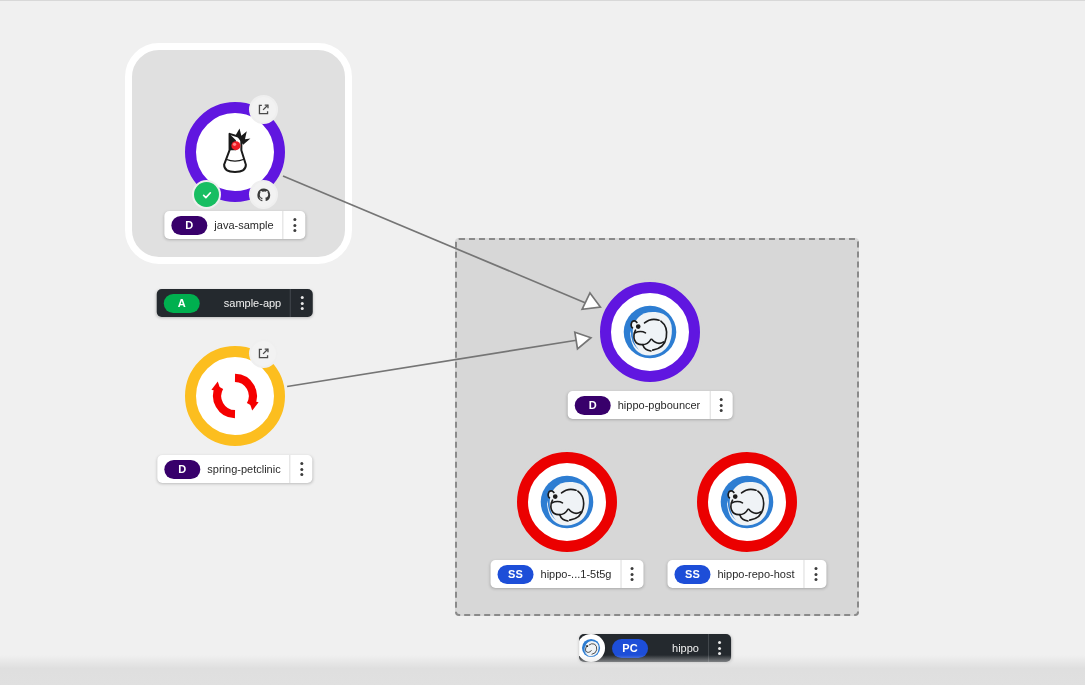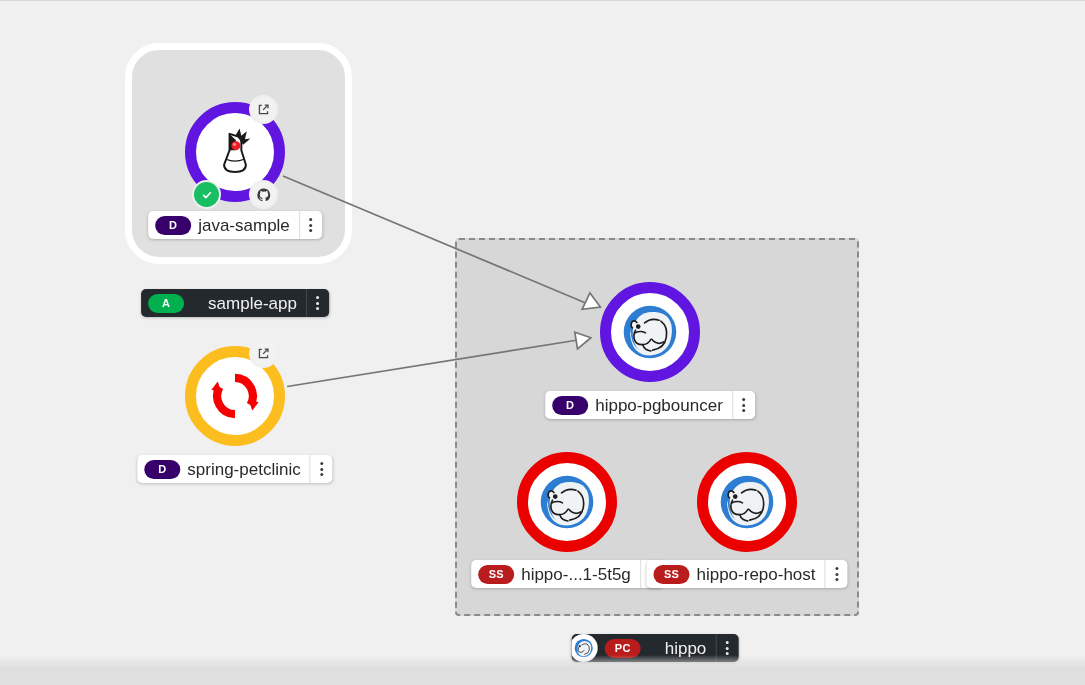--- a/index.html
+++ b/index.html
@@ -119,23 +119,23 @@
     height: 19px;
     padding: 0 5px;
     border-radius: 10px;
     font-size: 11px;
     font-weight: bold;
     color: #fff;
     letter-spacing: 0.2px;
   }
   .b-purple { background: #38006b; }
   .b-green  { background: #00b04f; }
-  .b-blue   { background: #b91c1c; }
+  .b-blue   { background: #1d4ed8; }
   .pill-label {
-    font-size: 17px;
+    font-size: 11px;
     color: #2a2a2a;
     line-height: 1;
   }
   .pill.dark .pill-label { color: #f0f0f0; margin-left: 17px; }
   .pill-menu {
     display: flex; align-items: center; justify-content: center;
     width: 22px;
     border-left: 1px solid #dcdcdc;
   }
   .pill.dark .pill-menu { border-left: 1px solid #44494e; }

